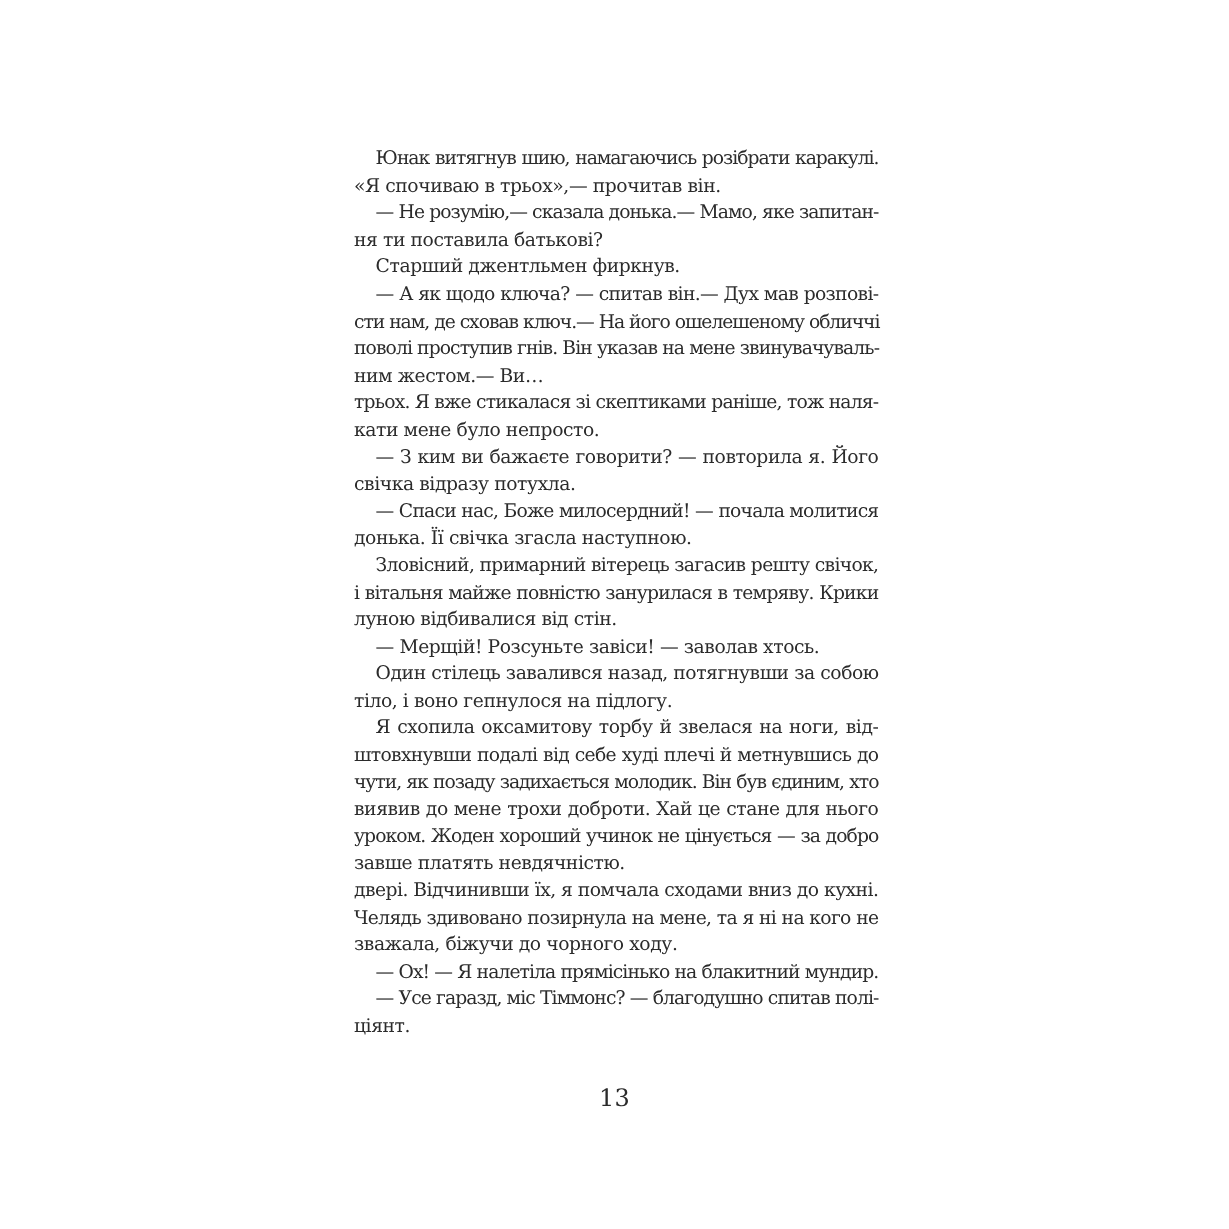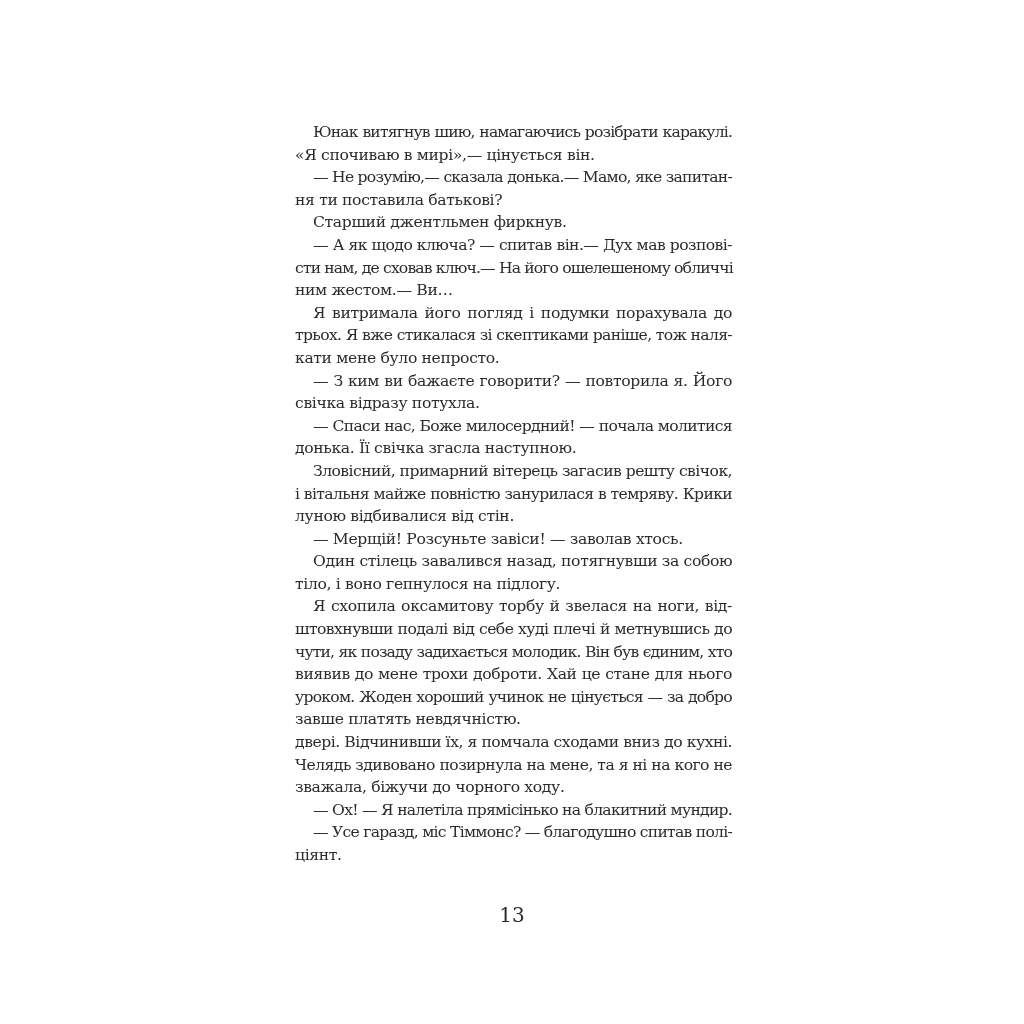--- a/index.html
+++ b/index.html
@@ -18,28 +18,28 @@
     position:absolute; left:0; width:1024px; top:903px; text-align:center;
     font-family:"DejaVu Serif", "Liberation Serif", serif; font-size:20px; color:#2b2b2b;
   }
 </style>
 </head>
 <body>
 
 <div class="page">
   <div class="text-block" id="text-block">
       <span class="line indent" style="letter-spacing: -0.85px;">Юнак витягнув шию, намагаючись розібрати каракулі.</span>
-      <span class="line last">«Я спочиваю в мирі»,— цінується він.</span>
+      <span class="line last">«Я спочиваю в трьох»,— прочитав він.</span>
       <span class="line indent" style="letter-spacing: -0.75px;">— Не розумію,— сказала донька.— Мамо, яке запитан-</span>
       <span class="line last">ня ти поставила батькові?</span>
       <span class="line indent last">Старший джентльмен фиркнув.</span>
       <span class="line indent" style="letter-spacing: -0.55px;">— А як щодо ключа? — спитав він.— Дух мав розпові-</span>
       <span class="line" style="letter-spacing: -0.85px;">сти нам, де сховав ключ.— На його ошелешеному обличчі</span>
+      <span class="line" style="letter-spacing: -0.75px;">поволі проступив гнів. Він указав на мене звинувачуваль-</span>
       <span class="line last">ним жестом.— Ви…</span>
-      <span class="line indent">Я витримала його погляд і подумки порахувала до</span>
       <span class="line" style="letter-spacing: -0.65px;">трьох. Я вже стикалася зі скептиками раніше, тож наля-</span>
       <span class="line last">кати мене було непросто.</span>
       <span class="line indent">— З ким ви бажаєте говорити? — повторила я. Його</span>
       <span class="line last">свічка відразу потухла.</span>
       <span class="line indent" style="letter-spacing: -0.65px;">— Спаси нас, Боже милосердний! — почала молитися</span>
       <span class="line last">донька. Її свічка згасла наступною.</span>
       <span class="line indent" style="letter-spacing: -0.55px;">Зловісний, примарний вітерець загасив решту свічок,</span>
       <span class="line" style="letter-spacing: -0.65px;">і вітальня майже повністю занурилася в темряву. Крики</span>
       <span class="line last">луною відбивалися від стін.</span>
       <span class="line indent last">— Мерщій! Розсуньте завіси! — заволав хтось.</span>

